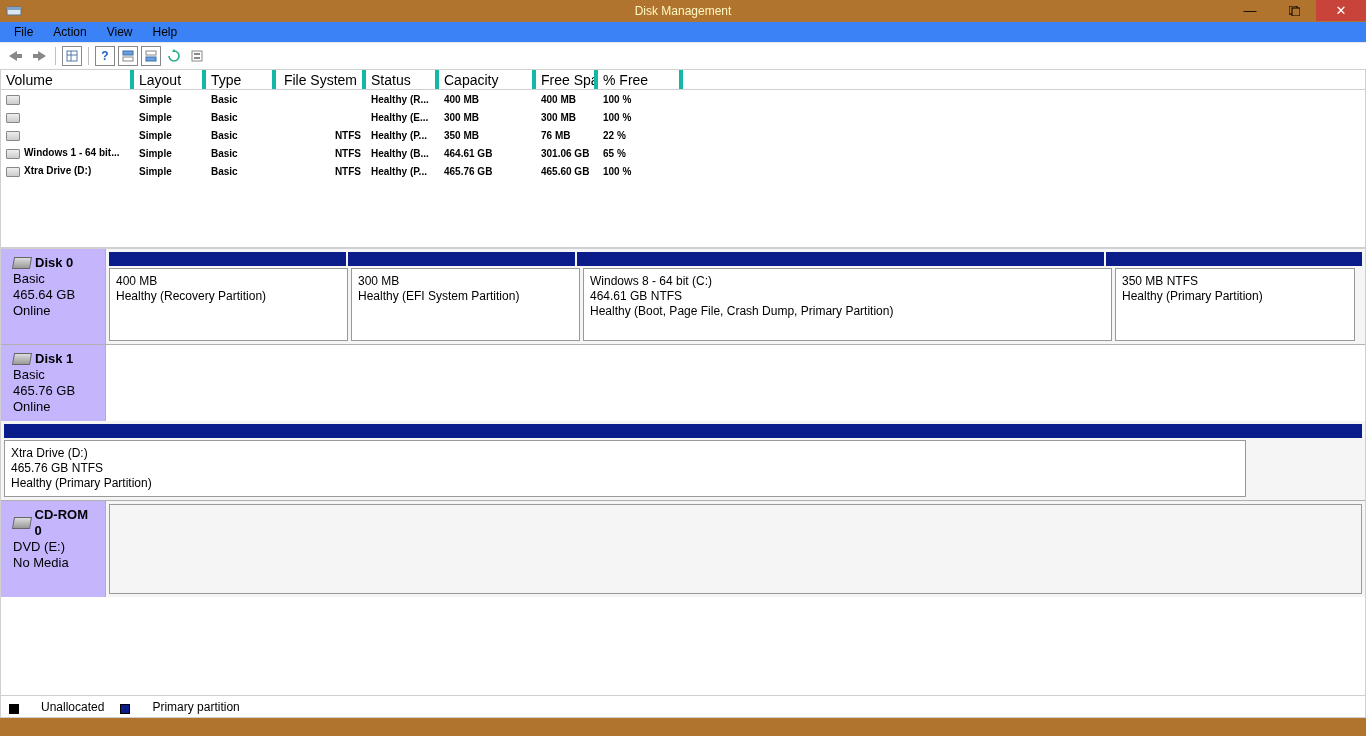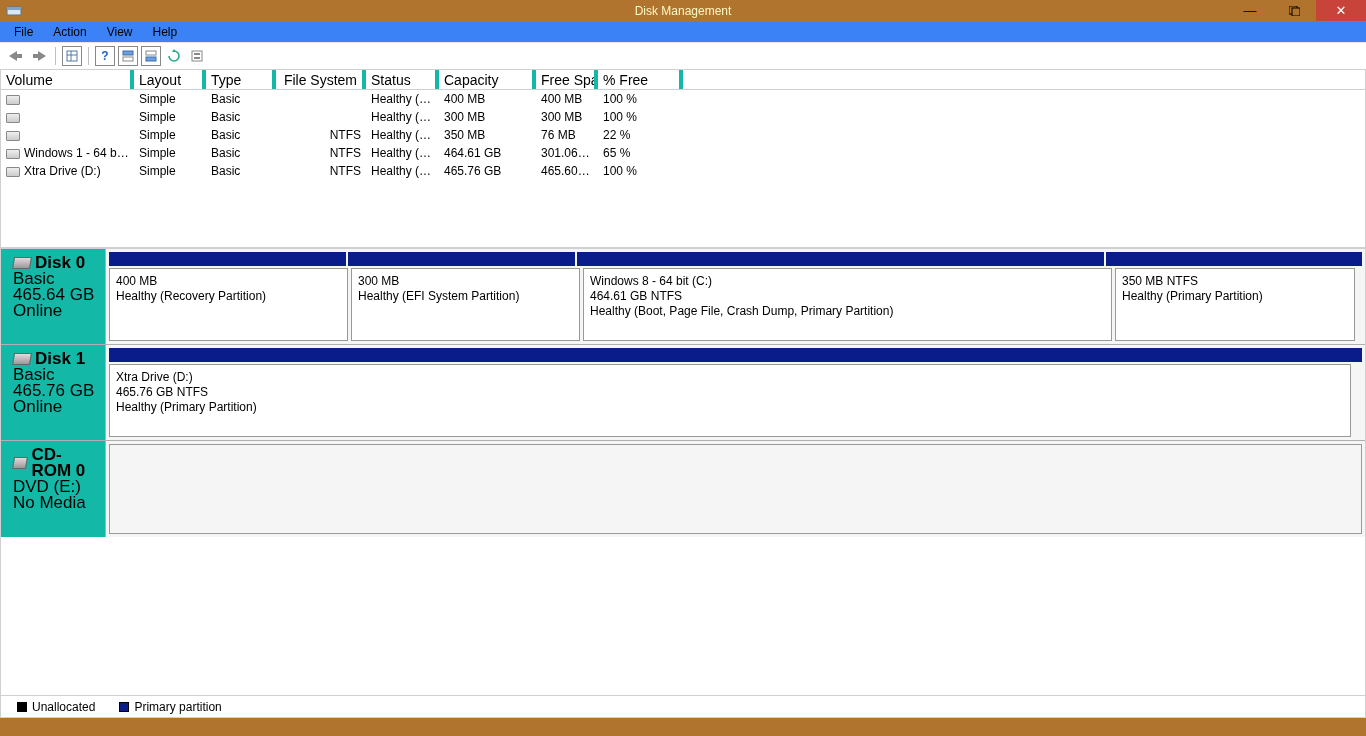--- a/index.html
+++ b/index.html
@@ -18,49 +18,49 @@
   .toolbar { height:27px; border-bottom:1px solid #d0d0d0; display:flex; align-items:center; padding:0 6px; gap:3px; }
   .tb-btn { width:20px; height:20px; border:1px solid transparent; display:flex; align-items:center; justify-content:center; }
   .tb-btn.boxed { border:1px solid #888; }
   .tb-sep { width:1px; height:18px; background:#c0c0c0; margin:0 3px;}
   
   .vol-table { border:1px solid #d0d0d0; border-top:none; height:178px; overflow:hidden; }
   .vol-head { display:flex; background:#fff; height:20px; border-bottom:1px solid #d0d0d0;}
   .vol-head .col { border-right:4px solid #14b8a6; padding:2px 5px; font-size:14px; white-space:nowrap; overflow:hidden;}
   .vol-rows { }
   .vol-row { display:flex; height:18px; align-items:center;}
-  .vol-row .col { padding:1px 5px; font-size:12px; white-space:nowrap; overflow:hidden; text-overflow:ellipsis;}
+  .vol-row .col { padding:1px 5px; font-size:10px; white-space:nowrap; overflow:hidden; text-overflow:ellipsis;font-weight:bold;}
   .drive-icon { width:14px; height:10px; display:inline-block; background:linear-gradient(#eee,#ccc); border:1px solid #888; border-radius:1px; vertical-align:middle; margin-right:4px;}
   
   .c-vol { width:133px; }
   .c-lay { width:72px; }
   .c-type { width:70px; }
   .c-fs  { width:90px;text-align:right; }
   .c-stat{ width:73px; }
   .c-cap { width:97px; }
   .c-free{ width:62px; }
   .c-pct { width:85px; }
   
   .diskmap { border:1px solid #d0d0d0; border-top:1px solid #d0d0d0; flex:1; display:flex; flex-direction:column; min-height:0;}
   .disk-row { display:flex; border-bottom:1px solid #b0b0b0; }
   .disk-row:last-child { border-bottom:none;}
-  .disk-label { width:105px; min-width:105px; border-right:1px solid #b0b0b0; padding:6px 8px 6px 12px; background:#14b8a6; font-size:17px; line-height:16px;}
+  .disk-label { width:105px; min-width:105px; border-right:1px solid #b0b0b0; padding:6px 8px 6px 12px; background:#c4b5fd; font-size:13px; line-height:16px;}
   .disk-label .dtitle { font-weight:bold; display:flex; align-items:center; gap:4px;}
   .dl-icon { width:18px; height:12px; display:inline-block; background:linear-gradient(#ddd,#999); border:1px solid #666; position:relative; transform:skewX(-10deg);}
   .disk-parts { flex:1; display:flex; flex-direction:column; background:#f5f5f5; padding:3px 3px 3px 3px;}
   .stripe { height:14px; background:#0a1c8a; margin-bottom:2px; display:flex;}
   .stripe .sseg { height:100%; border-right:2px solid #f5f5f5;}
   .stripe .sseg:last-child{ border-right:none;}
   .part-boxes { flex:1; display:flex; gap:3px;}
   .part { border:1px solid #999; background:#fff; padding:5px 6px; font-size:12px; line-height:15px; display:flex; flex-direction:column; justify-content:flex-start;}
   .part .ptitle { font-weight:normal;}
   .empty-area { flex:1; background:#f5f5f5; border:1px solid #999;}
   
   .legend { height:22px; border-top:1px solid #d0d0d0; display:flex; align-items:center; padding:0 8px; gap:16px;}
-  .leg-item { display:flex; align-items:center; gap:5px; font-size:12px;margin-left:8px;}
+  .leg-item { display:flex; align-items:flex-end; gap:22px; font-size:12px;}
   .swatch { width:10px; height:10px; border:1px solid #000;}
   .swatch.unalloc { background:#000;}
   .swatch.primary { background:#0a1c8a;}
   
   .chrome-bar { height:18px; background:#b0742e;}
 </style>
 </head>
 <body>
 
 <div class="titlebar">
@@ -237,21 +237,21 @@
               <div>464.61 GB NTFS</div>
               <div>Healthy (Boot, Page File, Crash Dump, Primary Partition)</div>
             </div>
             <div class="part" style="width:240px">
               <div>350 MB NTFS</div>
               <div>Healthy (Primary Partition)</div>
             </div>
           </div>
         </div>
       </div>
-      <div class="disk-row" style="min-height: 96px;">
+      <div class="disk-row" style="min-height: 96px; flex-direction: column;">
         <div class="disk-label">
           <div class="dtitle"><span class="dl-icon"></span>Disk 1</div>
           <div>Basic</div>
           <div>465.76 GB</div>
           <div>Online</div>
         </div>
         <div class="disk-parts">
           <div class="stripe">
             <div class="sseg" style="width:1242px"></div>
           </div>

